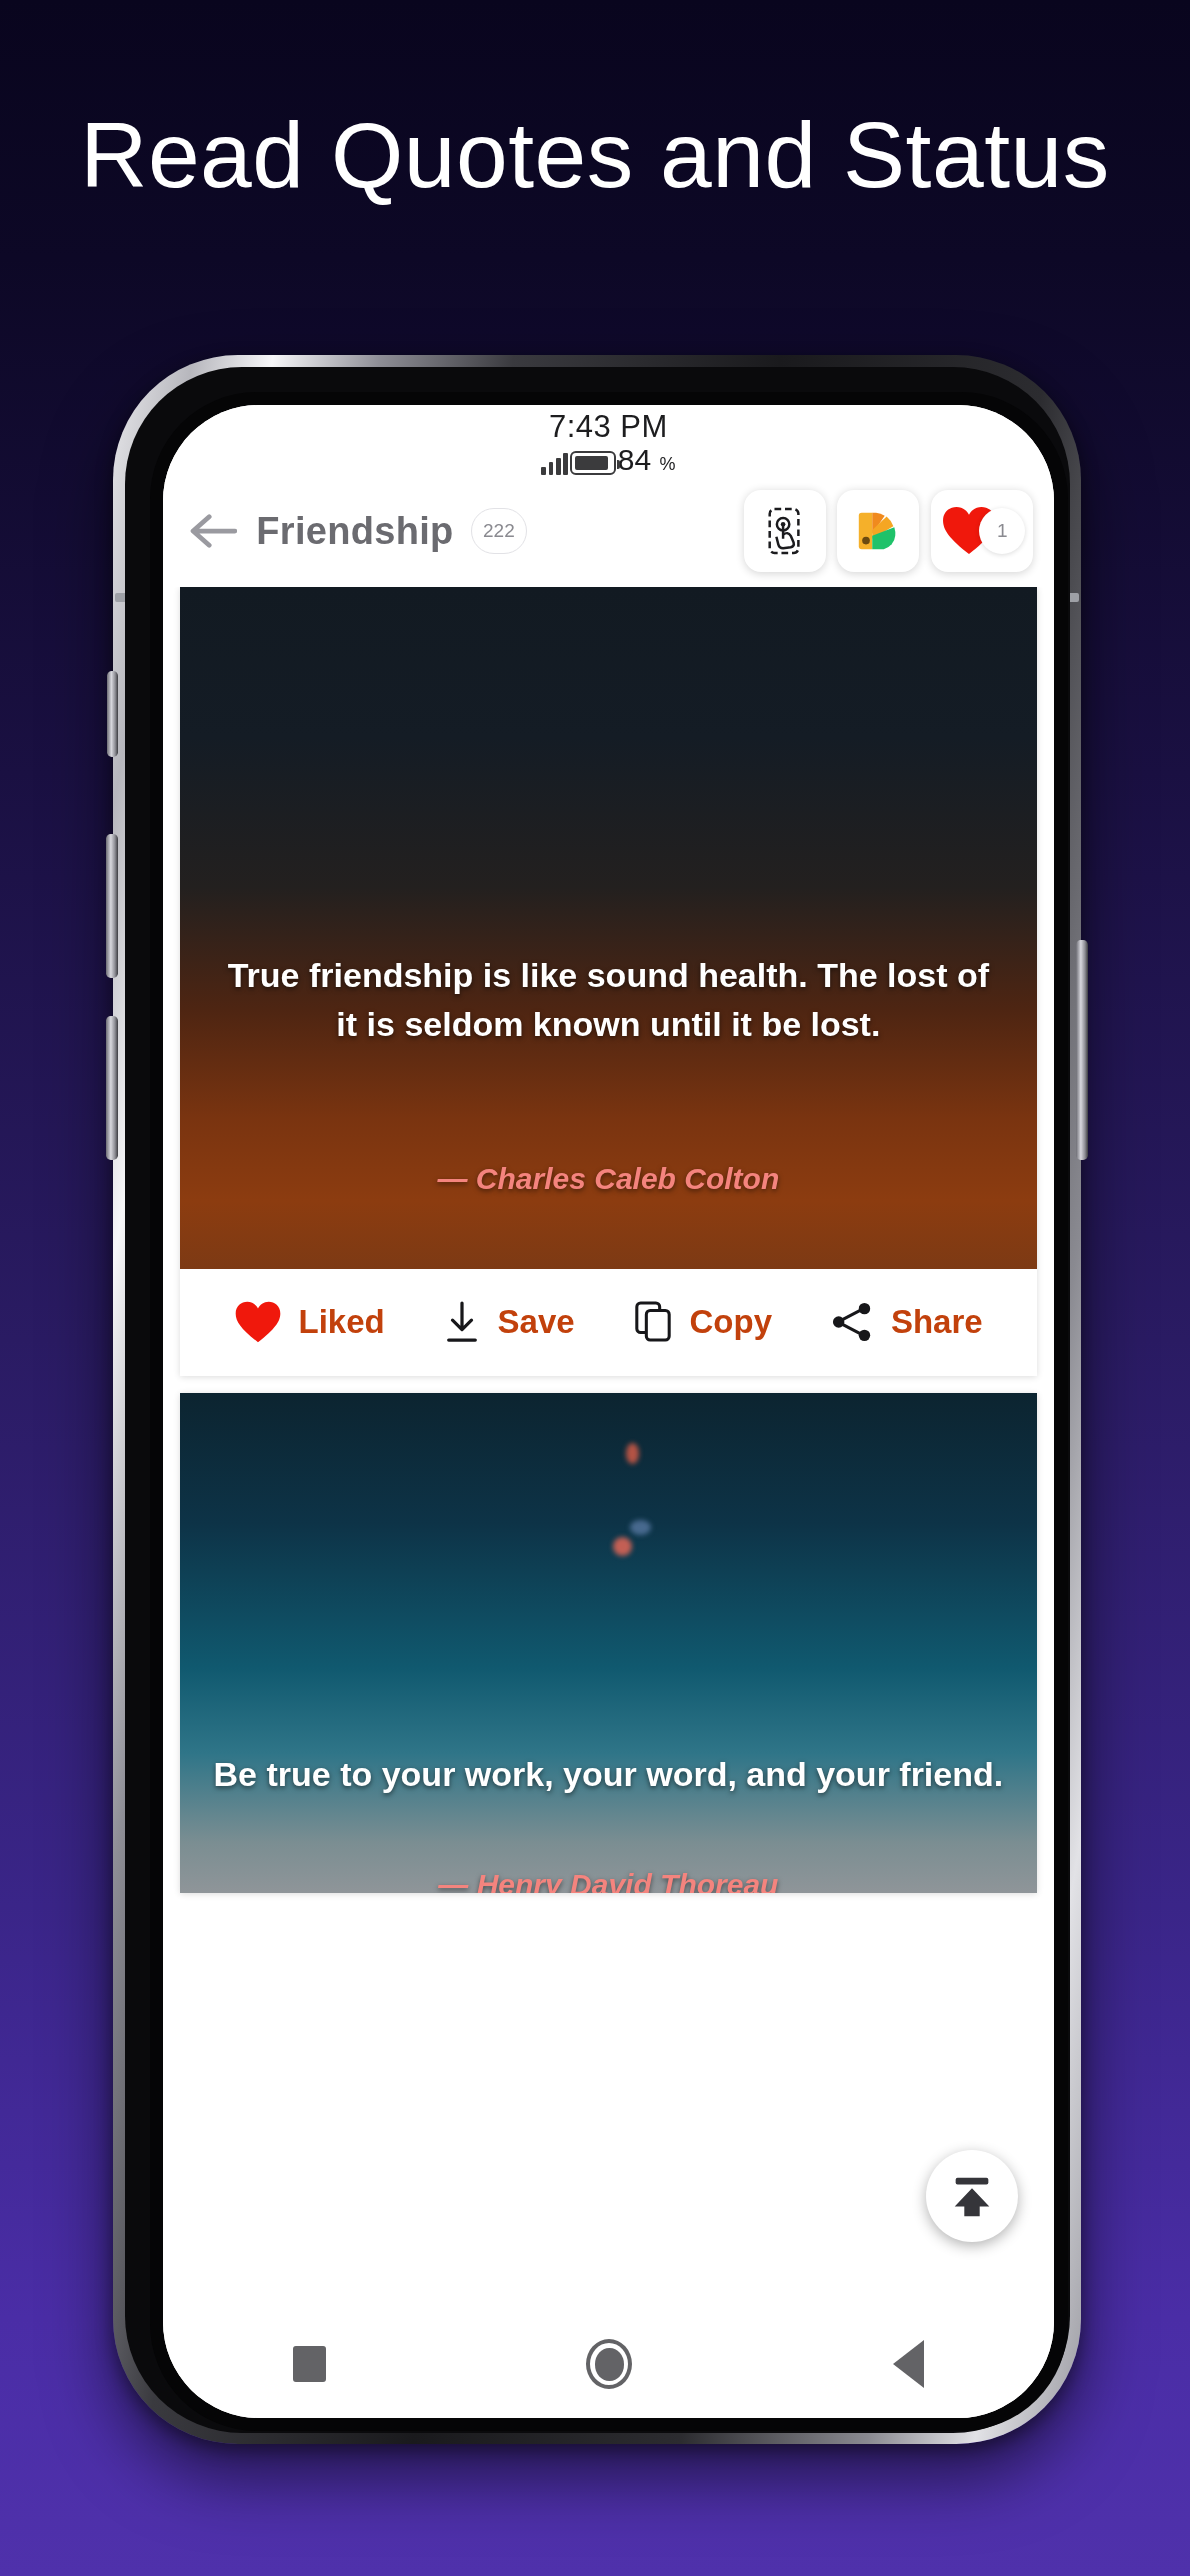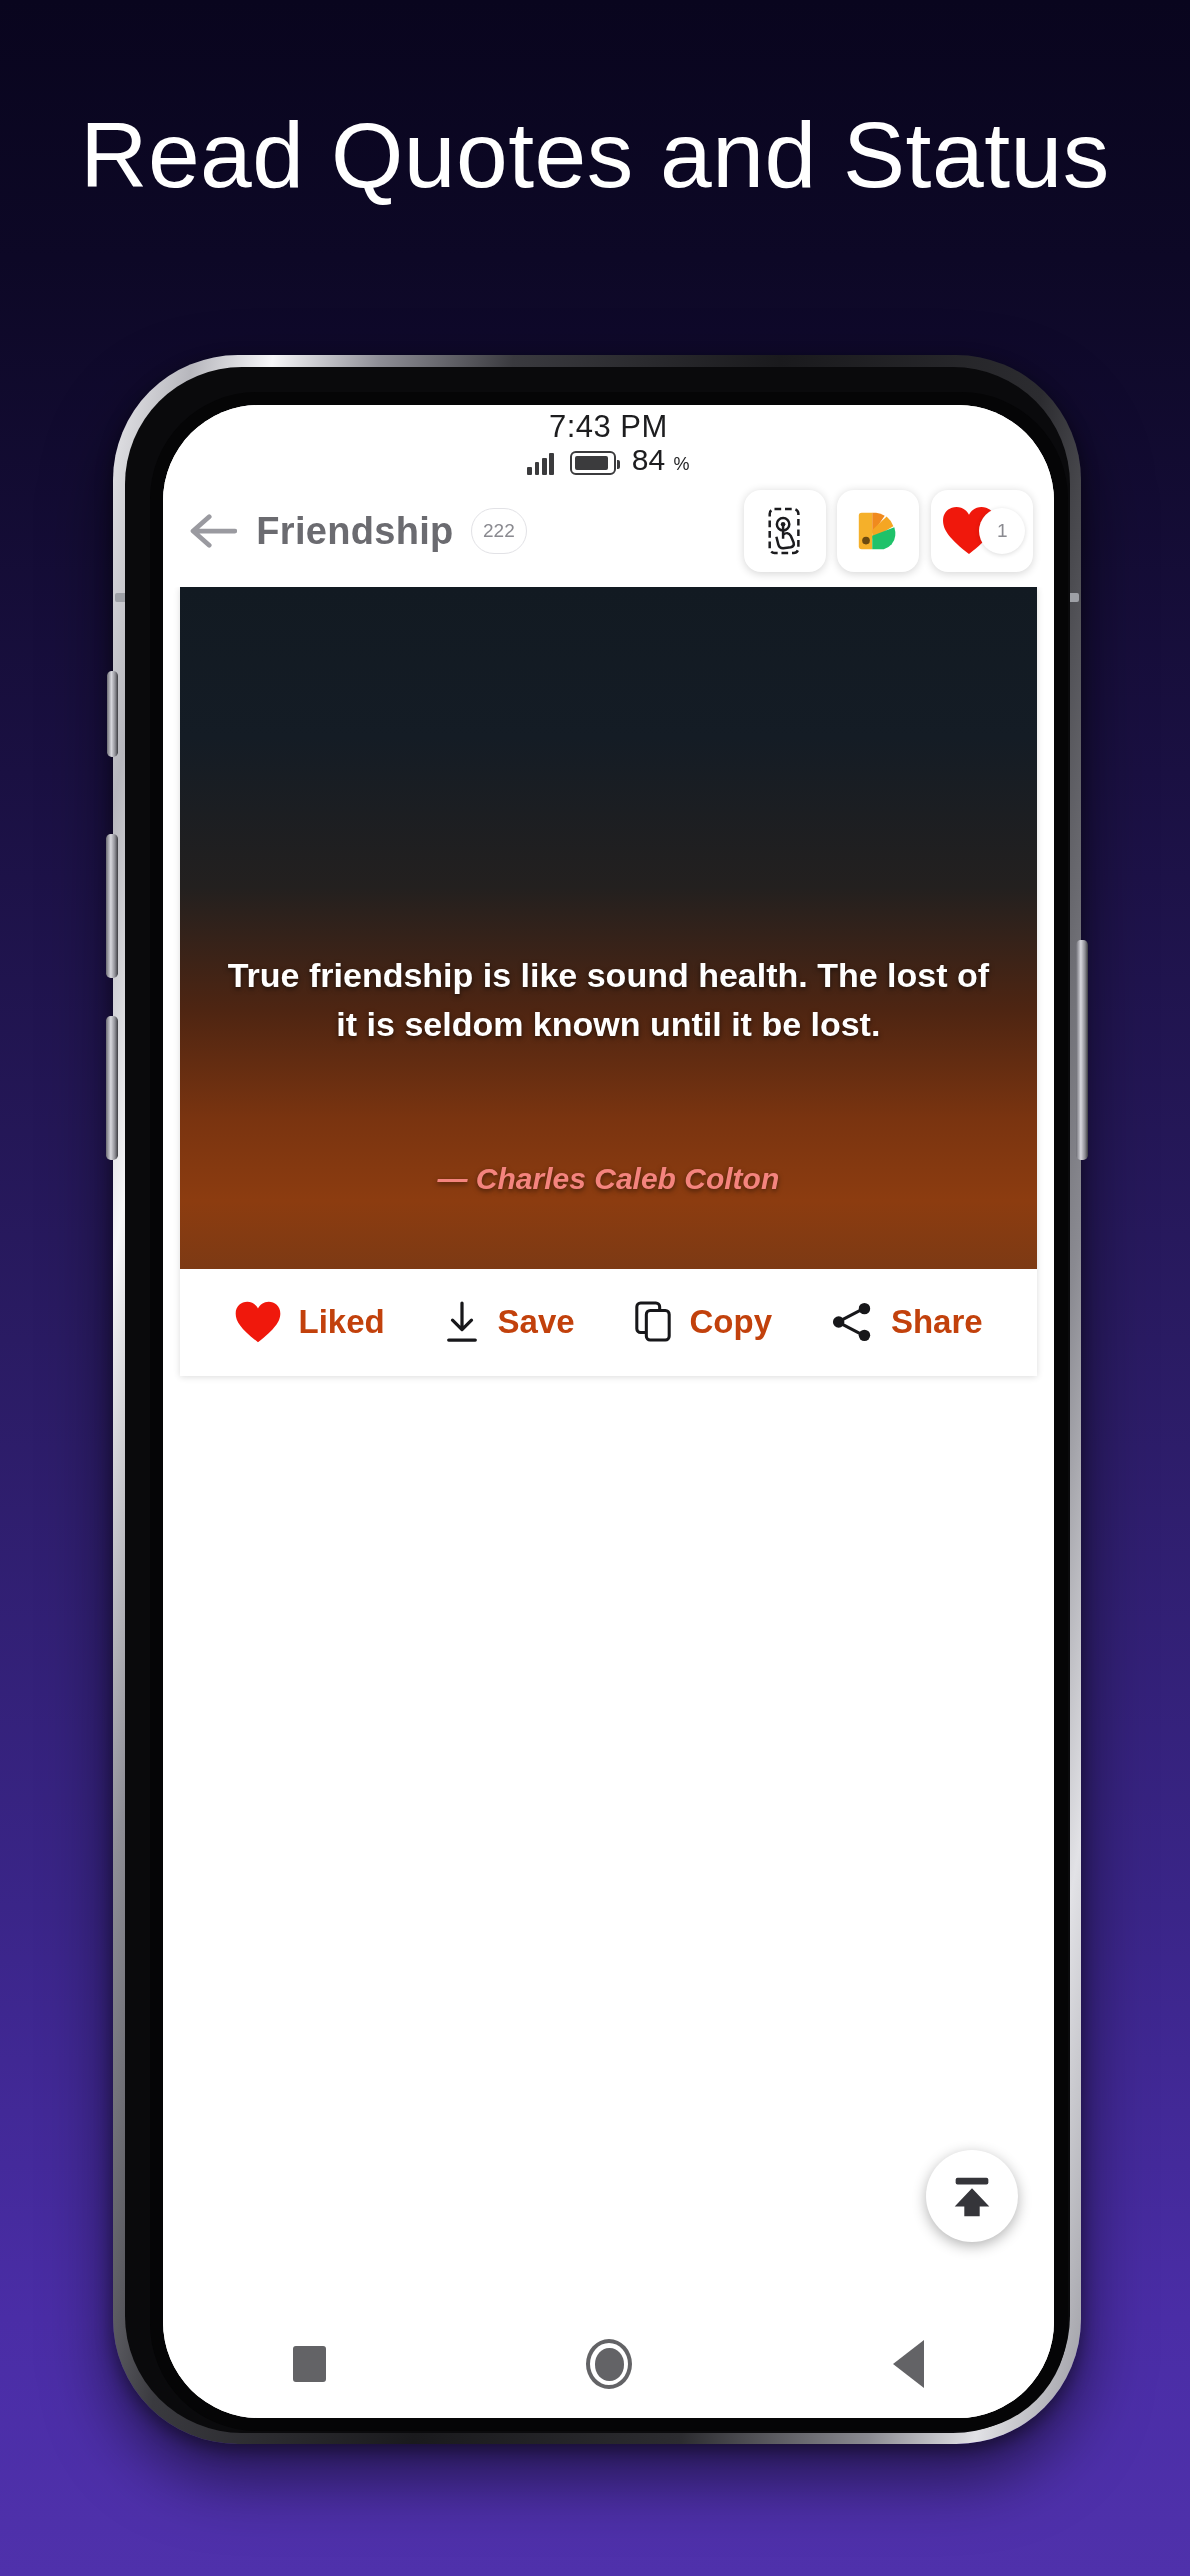--- a/index.html
+++ b/index.html
@@ -80,21 +80,21 @@
     box-shadow:0 0 2.9px rgba(60,110,230,.6);
   }
 
   
   .statusbar {
     position:absolute; left:0; top:0; width:891px; height:71px;
     display:flex; align-items:center; justify-content:space-between;
     padding:4px 40px; background:#ffffff; z-index:25;flex-direction:column;
   }
   .status-time { font-size:31px; color:#1d1d1f; font-weight:400; letter-spacing:0.5px; }
-  .status-right { display:flex; align-items:flex-end; gap:16px; }
+  .status-right { display:flex; align-items:flex-end; gap:2px; }
   .sig { display:flex; align-items:flex-end; gap:2.4px; height:25px; }
   .sig i { display:block; width:4.8px; background:#3b3b3d; border-radius:1px; }
   .sig i:nth-child(1){height:7.7px;}
   .sig i:nth-child(2){height:12.5px;}
   .sig i:nth-child(3){height:17px;}
   .sig i:nth-child(4){height:22px;}
   .batt { position:relative; width:46px; height:24px; border:2.9px solid #3b3b3d; border-radius:5.8px; }
   .batt::after{ content:""; position:absolute; right:-6.7px; top:6.7px; width:3.8px; height:9.6px; background:#3b3b3d; border-radius:0 1.9px 1.9px 0;}
   .batt i { position:absolute; left:2.9px; top:2.9px; bottom:2.9px; width:33px; background:#3b3b3d; border-radius:1.9px; }
   .pct { font-size:30px; color:#1d1d1f; line-height:1; }
@@ -289,20 +289,29 @@
                   <circle cx="35" cy="8" r="6" fill="#17171a"></circle>
                     <circle cx="35" cy="36" r="6" fill="#17171a"></circle>
                     <circle cx="8" cy="22" r="6" fill="#17171a"></circle>
                   <path d="M13 19 L30 10 M13 25 L30 34" stroke="#17171a" stroke-width="3.2" fill="none" stroke-linecap="round"></path>
                 </svg>
                 <span>Share</span>
               </div>
             </div>
           </div>
 
+          <div class="card">
+            <div class="quote-img two">
+              <div class="lantern l1"></div>
+              <div class="lantern l3"></div>
+              <div class="lantern l2"></div>
+              <div class="quote-text two">Be true to your work, your word, and your friend.</div>
+              <div class="quote-author two">— Henry David Thoreau</div>
+            </div>
+          </div>
 
           <div class="fab">
             <svg width="50" height="50" viewBox="0 0 52 52">
               <rect x="9" y="7" width="34" height="7" rx="2" fill="#35353a"></rect>
               <path d="M26 18 L44 37 H34 V47 H18 V37 H8z" fill="#35353a"></path>
             </svg>
           </div>
         </div>
 
         <div class="navbar">

